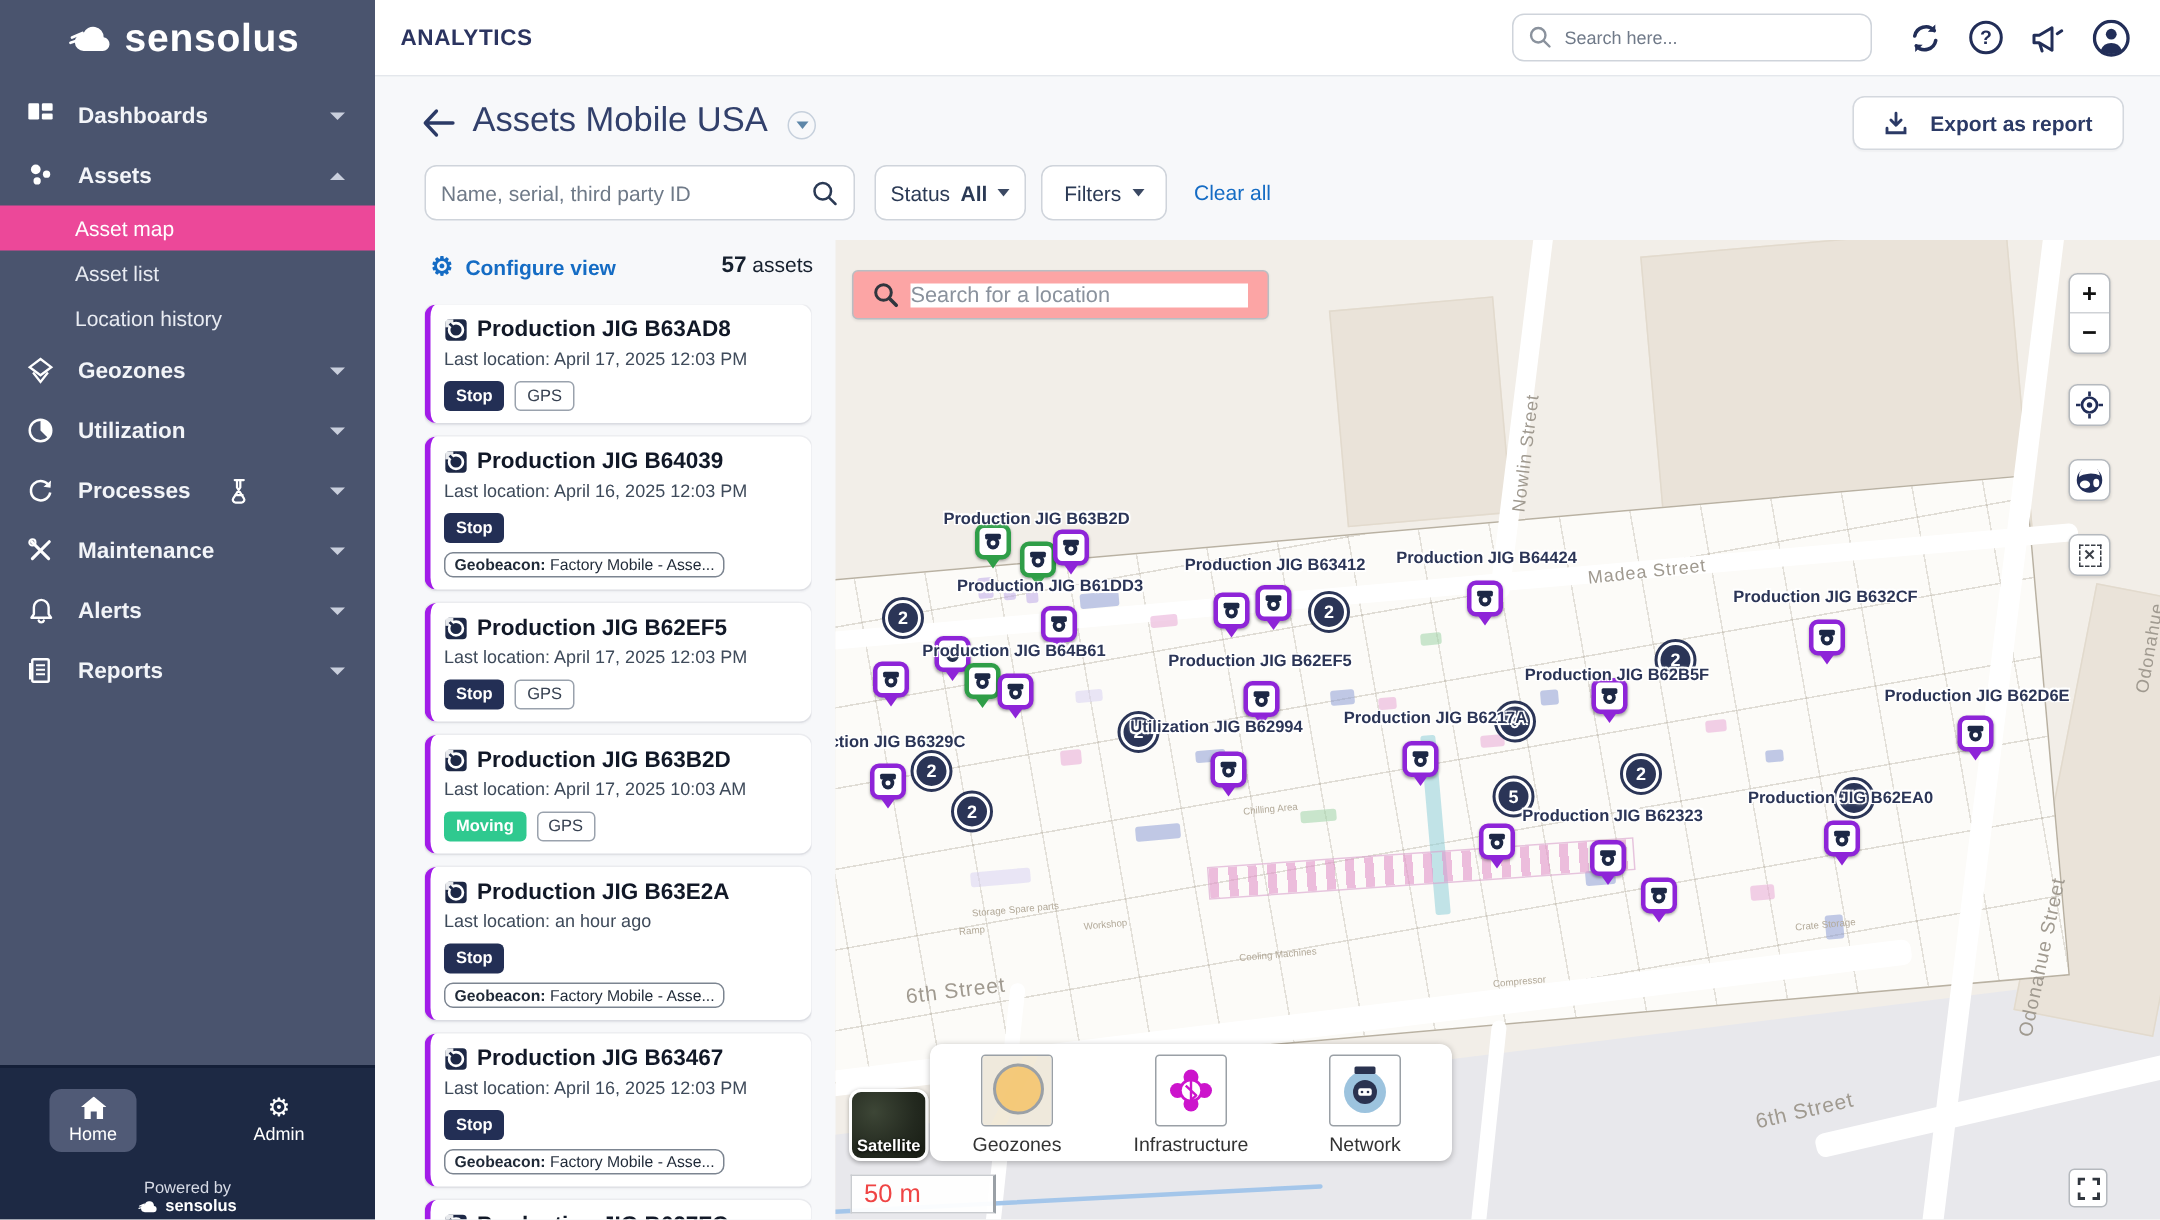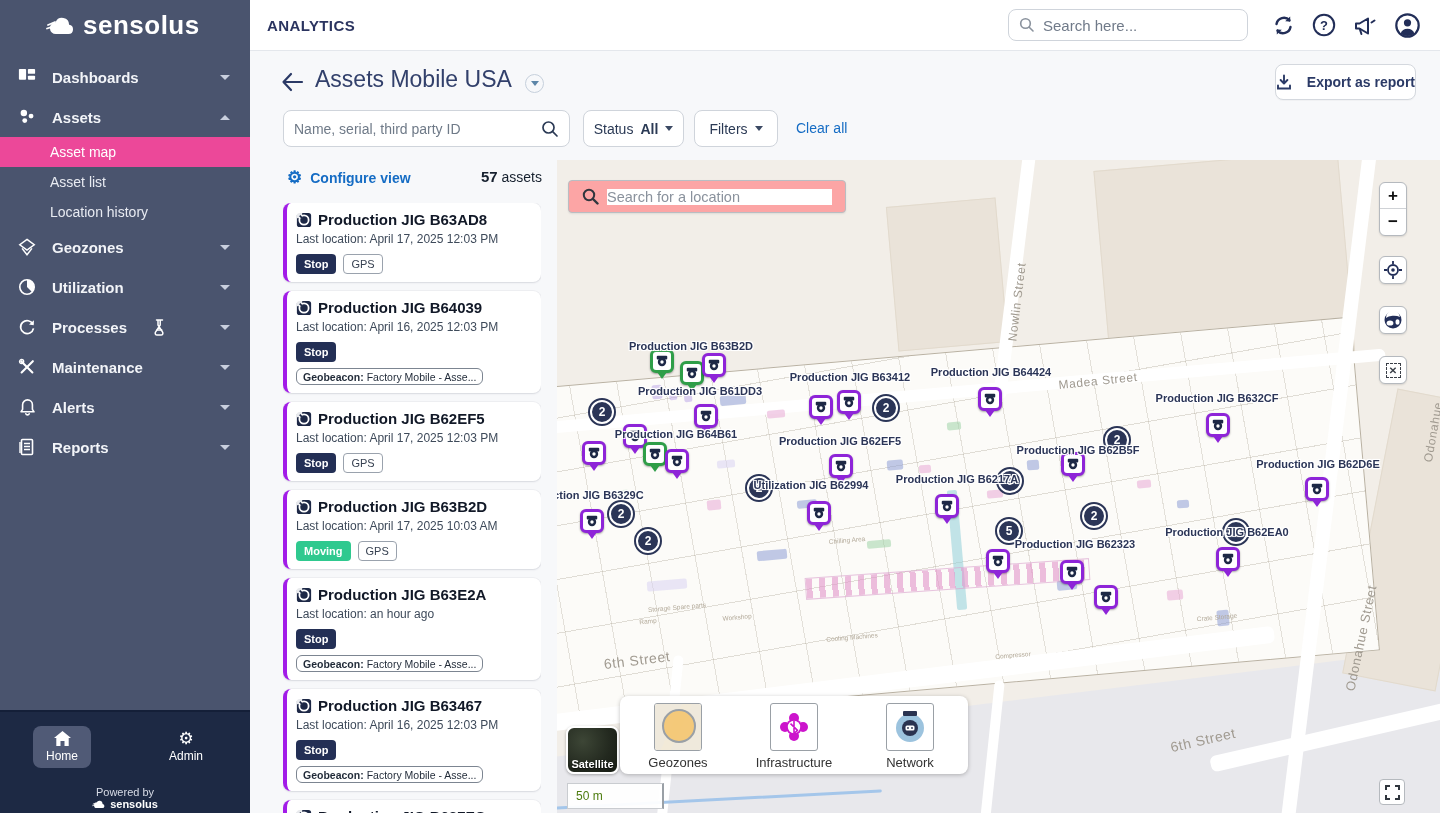--- a/index.html
+++ b/index.html
@@ -23,31 +23,31 @@
   .foot-btn{position:absolute;top:14px;width:58px;height:42px;border-radius:8px;display:flex;flex-direction:column;align-items:center;justify-content:center;gap:3px;font-size:12px;color:#fff;cursor:pointer}
   .foot-btn.home{left:33px;background:#505a76}
   .foot-btn.admin{left:157px}
   .gear-glyph{font-size:17px;line-height:15px}
   .powered{position:absolute;bottom:3px;width:100%;text-align:center;font-size:11px;color:#d7dbe6}
   .powered .row2{display:flex;align-items:center;justify-content:center;gap:4px;font-weight:bold;font-size:11px;color:#fff}
   
   .topbar{position:absolute;left:250px;top:0;width:1190px;height:51px;background:#fff;border-bottom:1px solid #e4e7ec;display:flex;align-items:center;z-index:30}
   .tb-title{margin-left:17px;font-size:15px;font-weight:bold;color:#2b3460;letter-spacing:.4px}
   .tb-search{margin-left:auto;width:240px;height:32px;border:1px solid #cfd4db;border-radius:8px;display:flex;align-items:center;padding:0 10px;gap:8px;background:#fff}
-  .tb-search input{border:0;outline:0;font-size:15px;color:#374151;width:180px;font-family:inherit;background:transparent}
+  .tb-search input{border:0;outline:0;font-size:12px;color:#374151;width:180px;font-family:inherit;background:transparent}
   .tb-search input::placeholder{color:#707a89}
   .tb-icons{display:flex;align-items:center;gap:17px;margin:0 20px 0 24px}
   .tb-ic{cursor:pointer}
   
   .content{position:absolute;left:250px;top:51px;width:1190px;height:762px}
   .back{position:absolute;left:31px;top:21px;cursor:pointer}
   .page-title{position:absolute;left:65px;top:15px;font-size:23px;color:#32406b;font-weight:500}
   .title-chev{position:absolute;left:275px;top:23px;width:19px;height:19px;border:1px solid #c6d0dc;border-radius:50%;display:flex;align-items:center;justify-content:center;cursor:pointer}
   .title-chev i{width:0;height:0;border-left:4px solid transparent;border-right:4px solid transparent;border-top:5px solid #5d86a8}
-  .export-btn{position:absolute;right:24px;top:13px;height:36px;background:#fff;border:1px solid #d4d8de;border-radius:8px;display:flex;align-items:center;gap:15px;padding:0 0;font-size:14px;font-weight:bold;color:#2b3a66;cursor:pointer;box-shadow:0 1px 1px rgba(0,0,0,.03)}
+  .export-btn{position:absolute;right:24px;top:13px;height:36px;background:#fff;border:1px solid #d4d8de;border-radius:8px;display:flex;align-items:center;gap:15px;padding:0 20px;font-size:14px;font-weight:bold;color:#2b3a66;cursor:pointer;box-shadow:0 1px 1px rgba(0,0,0,.03)}
   .flt-input{position:absolute;left:33px;top:59px;width:287px;height:37px;background:#fff;border:1px solid #cfd4db;border-radius:8px;display:flex;align-items:center;padding:0 10px}
   .flt-input input{border:0;outline:0;flex:1;font-size:14px;color:#374151;font-family:inherit}
   .flt-input input::placeholder{color:#6f7a88}
   .btn{position:absolute;top:59px;height:37px;background:#fff;border:1px solid #cfd4db;border-radius:8px;display:flex;align-items:center;justify-content:center;gap:7px;font-size:14px;color:#2b3a55;cursor:pointer}
   .btn .caret{width:0;height:0;border-left:4px solid transparent;border-right:4px solid transparent;border-top:5px solid #3b4963}
   .btn-status{left:333px;width:101px}
   .btn-filters{left:444px;width:84px}
   .bold{font-weight:bold}
   .clear-all{position:absolute;left:546px;top:69px;font-size:14px;color:#156cc4;cursor:pointer}
   
@@ -88,21 +88,21 @@
   .pin.green .pin-tail{border-top-color:#2f9e48}
   .cluster{position:absolute;transform:translate(-50%,-50%);width:24px;height:24px;border-radius:50%;background:#2b3557;border:2px solid #fff;outline:2px solid #2b3557;color:#fff;font-size:12px;font-weight:bold;display:flex;align-items:center;justify-content:center;z-index:4;cursor:pointer}
   .loc-search{position:absolute;left:11px;top:20px;width:278px;height:33px;background:#fca5a5;border:1px solid #b9bdc2;border-radius:4px;display:flex;align-items:center;gap:8px;padding:0 13px;z-index:10;box-shadow:0 1px 2px rgba(0,0,0,.08)}
   .loc-search input{border:0;outline:0;flex:1;font-size:14.5px;color:#374151;font-family:inherit}
   .loc-search input::placeholder{color:#8a929d}
   .mapbtn{position:absolute;left:822px;width:28px;height:28px;background:#fff;border:1px solid #b5b9be;border-radius:6px;display:flex;align-items:center;justify-content:center;z-index:10;cursor:pointer;box-shadow:0 1px 2px rgba(0,0,0,.12)}
   .zoomctl{position:absolute;left:822px;top:22px;width:28px;background:#fff;border:1px solid #b5b9be;border-radius:6px;z-index:10;box-shadow:0 1px 2px rgba(0,0,0,.12)}
   .zoomctl .z{height:26px;display:flex;align-items:center;justify-content:center;font-size:17px;font-weight:bold;color:#111;cursor:pointer}
   .zoomctl .z:first-child{border-bottom:1px solid #cfd2d6}
   .select-ic{width:15px;height:15px;border:1.6px dashed #3a3f47;display:flex;align-items:center;justify-content:center;font-size:10px;font-weight:bold;color:#3a3f47}
-  .scalebox{position:absolute;left:10px;bottom:4px;width:97px;height:26px;background:rgba(255,255,255,.95);border:1px solid #c9ccd0;display:flex;align-items:center;padding:0 8px;font-size:12px;color:#4d7c0f;border-right:2px solid #9aa0a6;z-index:10}
+  .scalebox{position:absolute;left:10px;bottom:4px;width:97px;height:26px;background:rgba(255,255,255,.95);border:1px solid #c9ccd0;display:flex;align-items:center;padding:0 8px;font-size:17px;color:#ef4444;border-right:2px solid #9aa0a6;z-index:10}
   .sat-thumb{position:absolute;left:9px;bottom:39px;width:53px;height:48px;border-radius:8px;border:2px solid #fff;box-shadow:0 1px 3px rgba(0,0,0,.3);background:radial-gradient(circle at 30% 30%,#3d4636,#23291f 60%,#171c13);display:flex;align-items:flex-end;justify-content:center;z-index:11;cursor:pointer}
   .sat-thumb span{color:#fff;font-size:11px;font-weight:bold;text-shadow:0 1px 2px #000;margin-bottom:2px}
   .layers-panel{position:absolute;left:63px;bottom:39px;width:348px;height:78px;background:#fff;border-radius:8px;box-shadow:0 1px 4px rgba(0,0,0,.25);display:flex;justify-content:space-around;align-items:flex-start;padding-top:7px;z-index:11}
   .layer-item{width:84px;display:flex;flex-direction:column;align-items:center;gap:4px;cursor:pointer}
   .layer-thumb{width:48px;height:48px;border:1px solid #9aa0a6;border-radius:3px;background:#fff;display:flex;align-items:center;justify-content:center;overflow:hidden}
   .layer-item .lb{font-size:13px;color:#333}
   .layer-item.link .lb{color:#1a73e8}
   .thumb-geoz{width:100%;height:100%;background:linear-gradient(115deg,#efe9dc 0 40%,#f2ead8 40% 55%,#efe9dc 55%);position:relative}
   .thumb-geoz i{position:absolute;left:7px;top:5px;width:34px;height:34px;border-radius:50%;background:rgba(245,195,105,.85);border:2px solid #9aa0a6}
   .fs-btn{position:absolute;left:822px;bottom:8px;width:26px;height:26px;background:#fff;border:1px solid #b5b9be;border-radius:4px;display:flex;align-items:center;justify-content:center;z-index:10;cursor:pointer}

